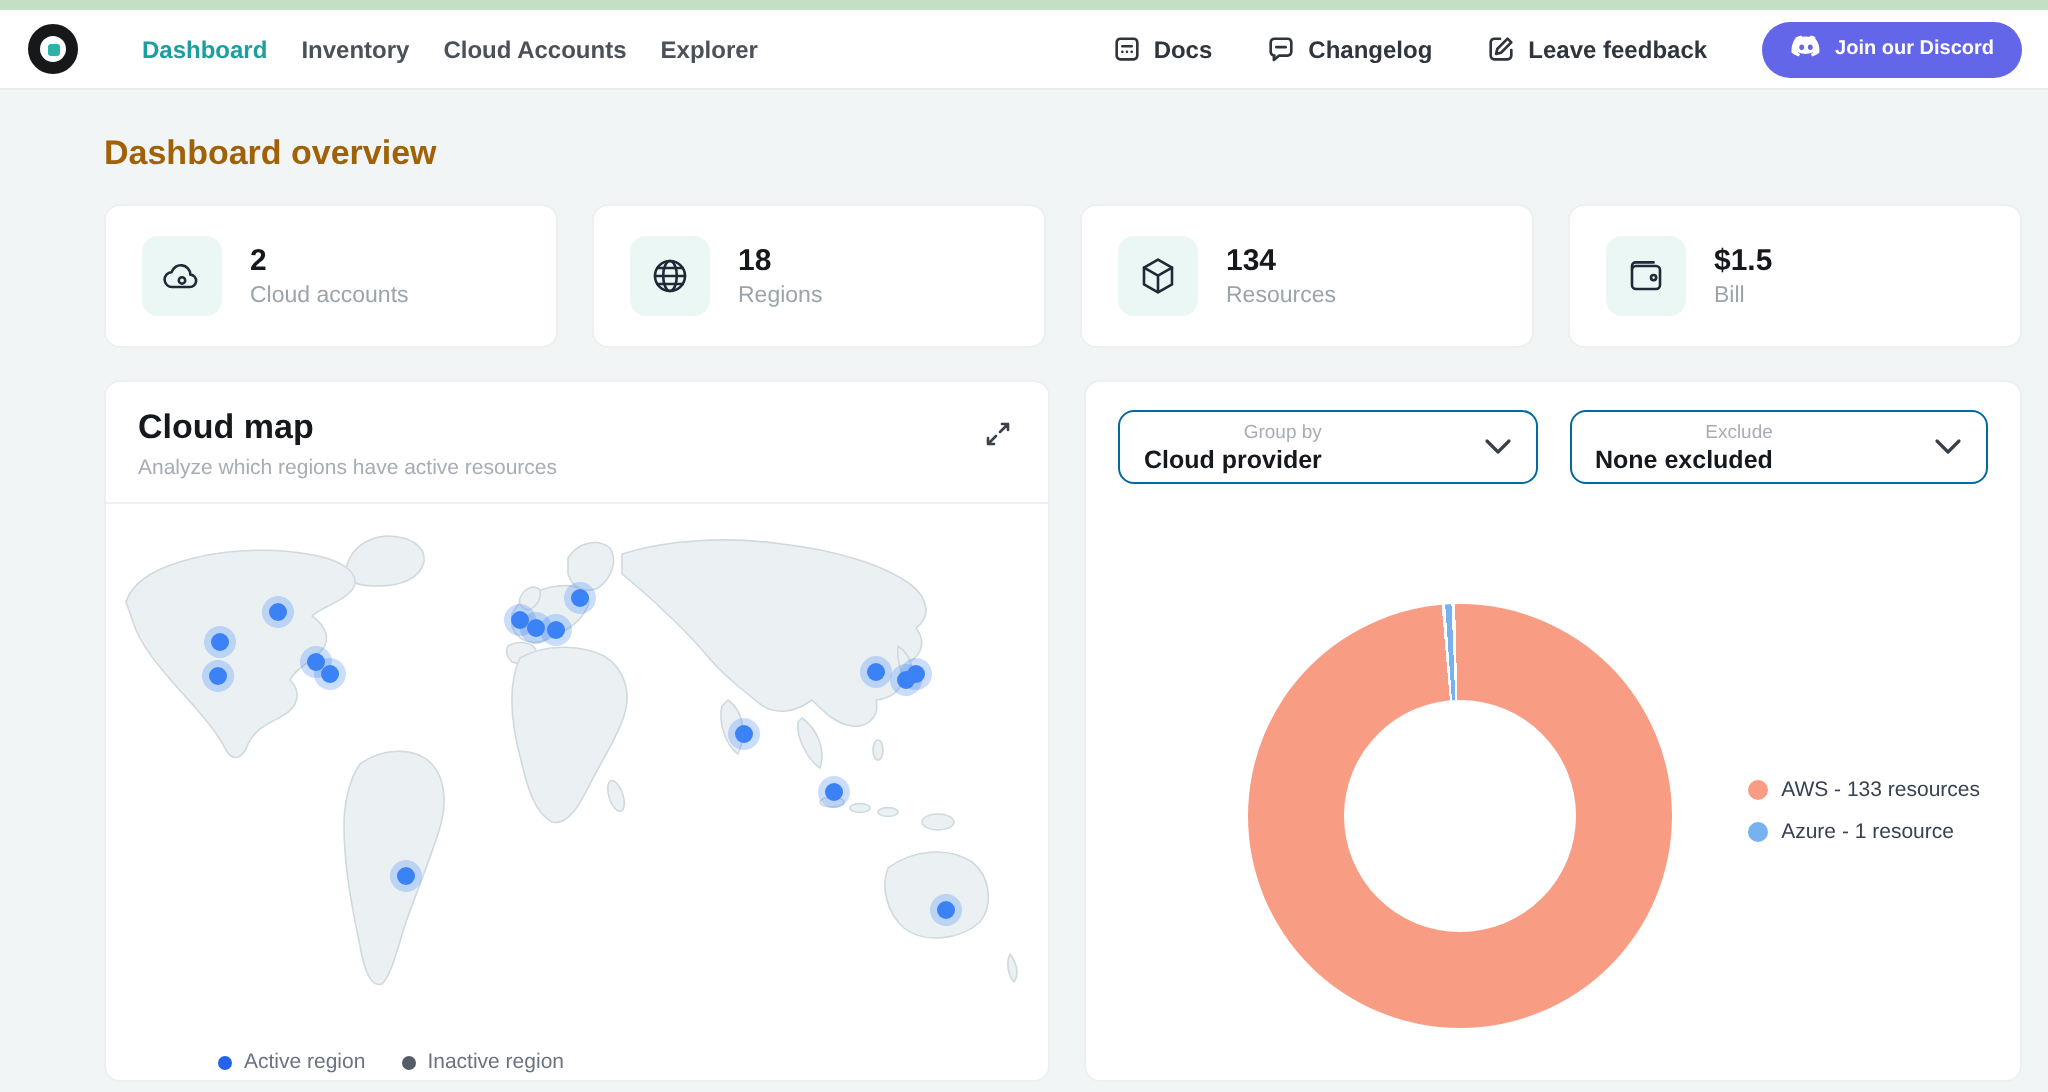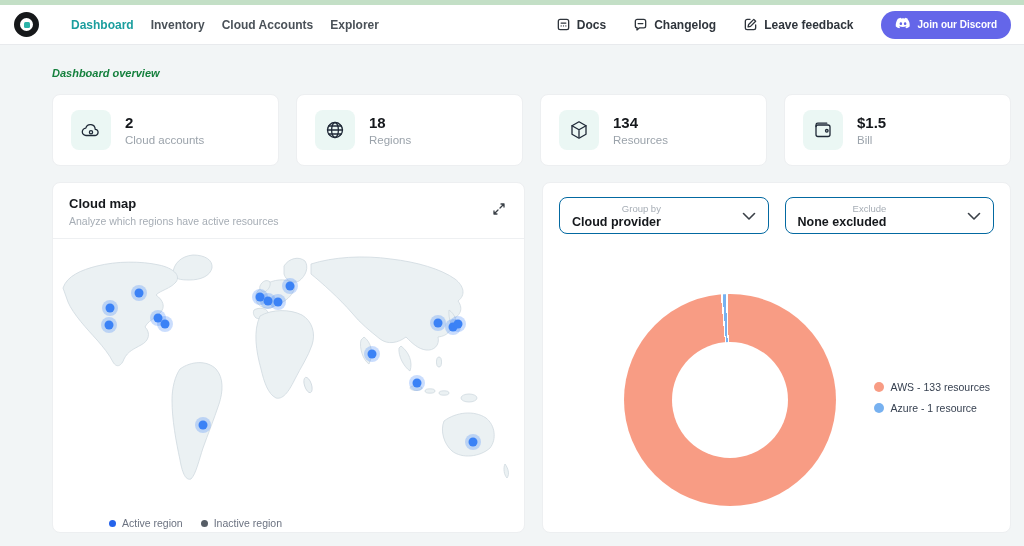--- a/index.html
+++ b/index.html
@@ -12,32 +12,32 @@
   .logo-core { width:6px; height:6px; background:#2BB3A8; border-radius:1.5px; }
   .nav-links { display:flex; gap:17px; margin-left:32px; }
   .nav-link { font-size:12px; font-weight:bold; color:#4A5158; text-decoration:none; cursor:pointer; }
   .nav-link.active { color:#1B9E9E; }
   .nav-actions { margin-left:auto; display:flex; align-items:center; gap:27px; }
   .nav-action { display:flex; align-items:center; gap:6px; font-size:12px; font-weight:bold; color:#2F353C; cursor:pointer; }
   .nav-action svg { display:block; }
   .discord-btn { display:flex; align-items:center; gap:7px; background:#6466E9; color:#fff; border:none; height:28px; padding:0 14px; border-radius:14px; font-size:10px; font-weight:bold; font-family:inherit; cursor:pointer; }
 
   .content { padding:14px 13px 0 52px; }
-  .page-title { font-size:11px; font-weight:bold; color:#15803d; margin:8px 0 15px;font-style:italic; }
+  .page-title { font-size:17px; font-weight:bold; color:#a16207; margin:8px 0 15px; }
 
   .stats-grid { display:grid; grid-template-columns:repeat(4,1fr); gap:17px; }
   .stat-card { background:#fff; border:1px solid #EDEFF1; border-radius:8px; height:72px; display:flex; align-items:center; gap:14px; padding:0 18px; }
   .stat-icon-box { width:40px; height:40px; border-radius:8px; background:#EBF7F4; display:flex; align-items:center; justify-content:center; flex:none; }
   .stat-value { font-size:15px; font-weight:bold; color:#15181C; }
   .stat-label { font-size:11.5px; color:#9BA3AB; margin-top:3px; }
 
   .charts-row { display:grid; grid-template-columns:1fr 1fr; gap:17px; margin-top:16px; }
   .panel { background:#fff; border:1px solid #EDEFF1; border-radius:8px; height:351px; position:relative; }
   .panel-header { display:flex; justify-content:space-between; align-items:flex-start; padding:13px 16px 11px; border-bottom:1px solid #EEF0F2; }
-  .panel-title { font-size:13px; font-weight:bold; color:#15181C; }
+  .panel-title { font-size:17px; font-weight:bold; color:#15181C; }
   .panel-sub { font-size:10.5px; color:#A6ADB5; margin-top:4px; }
   .expand-btn { background:none; border:none; cursor:pointer; padding:2px; margin-top:4px; }
 
   .map-svg { display:block; margin:13px 8px 0; }
   .map-legend { position:absolute; left:16px; bottom:3px; display:flex; gap:18px;margin-left:40px; }
   .map-legend-item { display:flex; align-items:center; gap:6px; font-size:10.5px; color:#6B7280; }
   .lg-dot { width:7px; height:7px; border-radius:50%; }
 
   .filters { display:flex; gap:16px; padding:14px 16px 0; }
   .select { flex:1; height:37px; border:1px solid #0369a1; border-radius:8px; padding:0 12px 0; display:flex; justify-content:space-between; align-items:center; cursor:pointer; background:#fff;text-align:right; }

